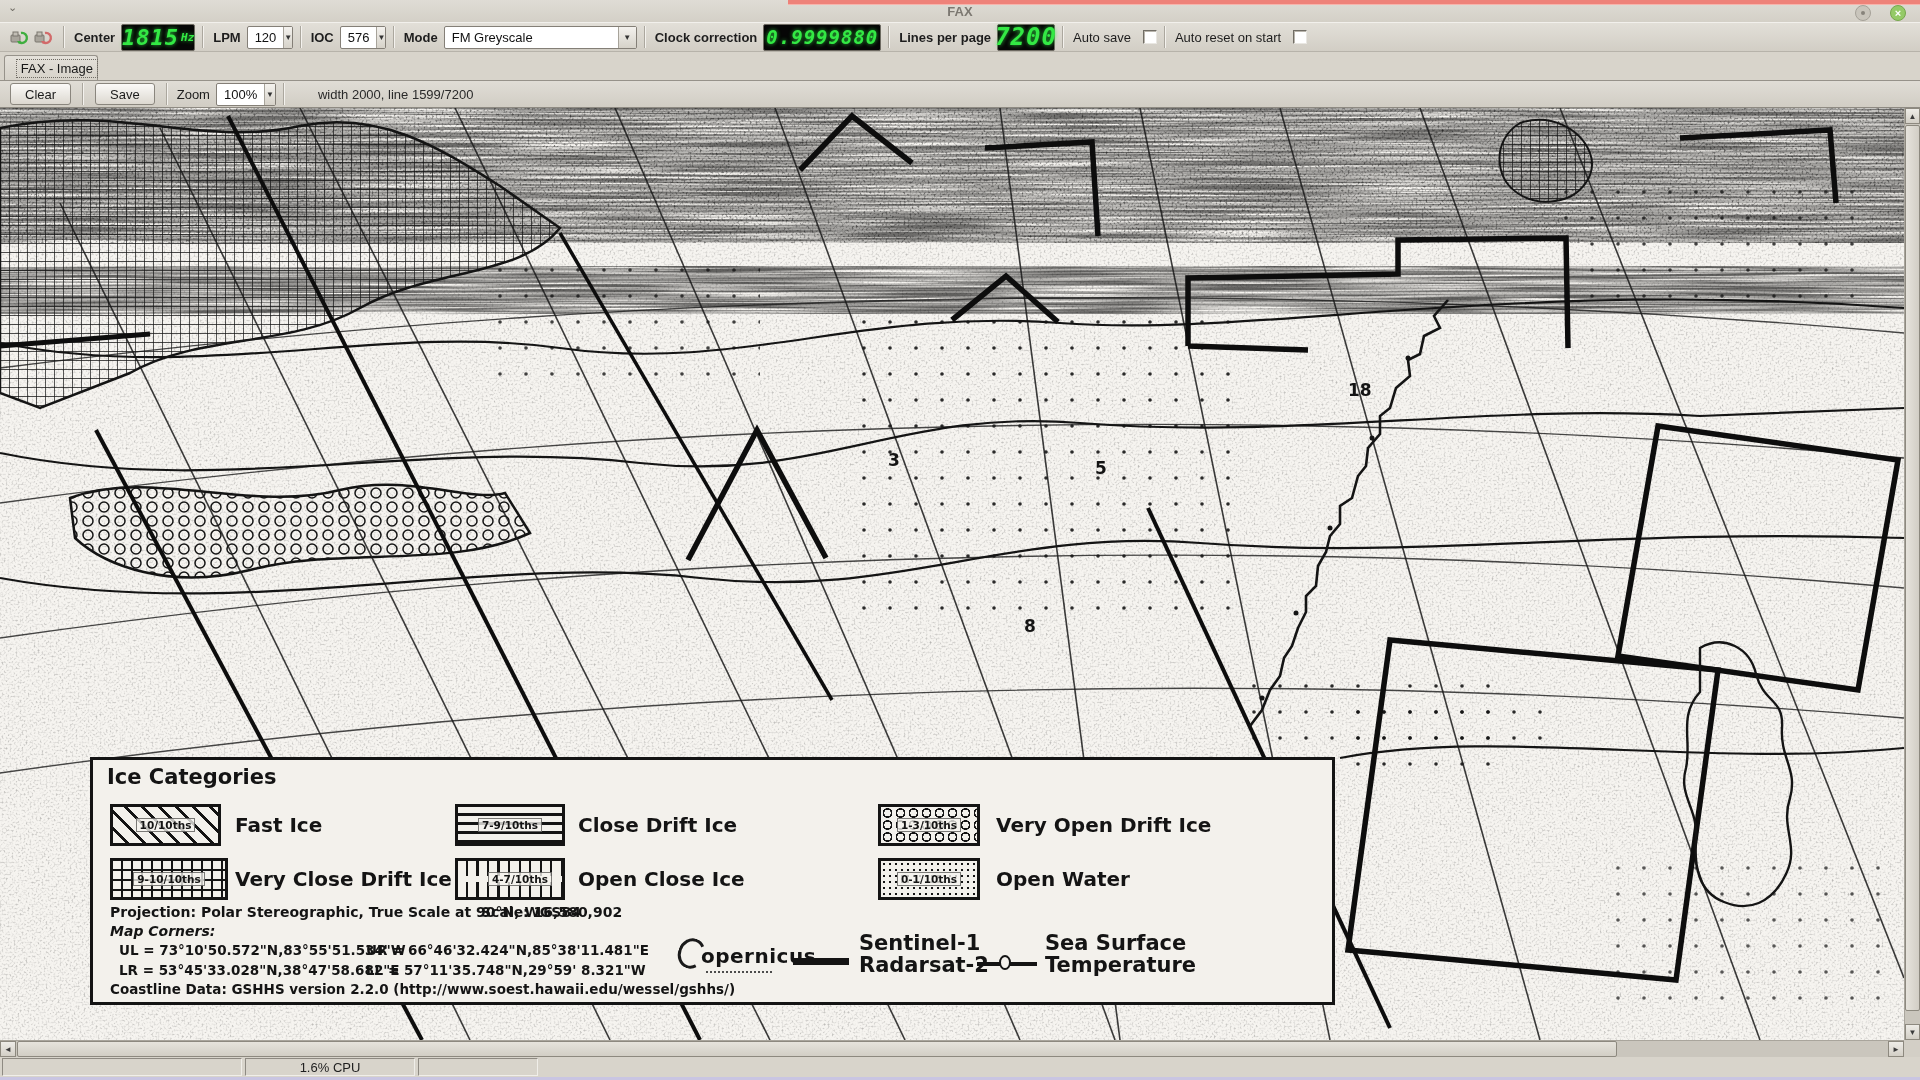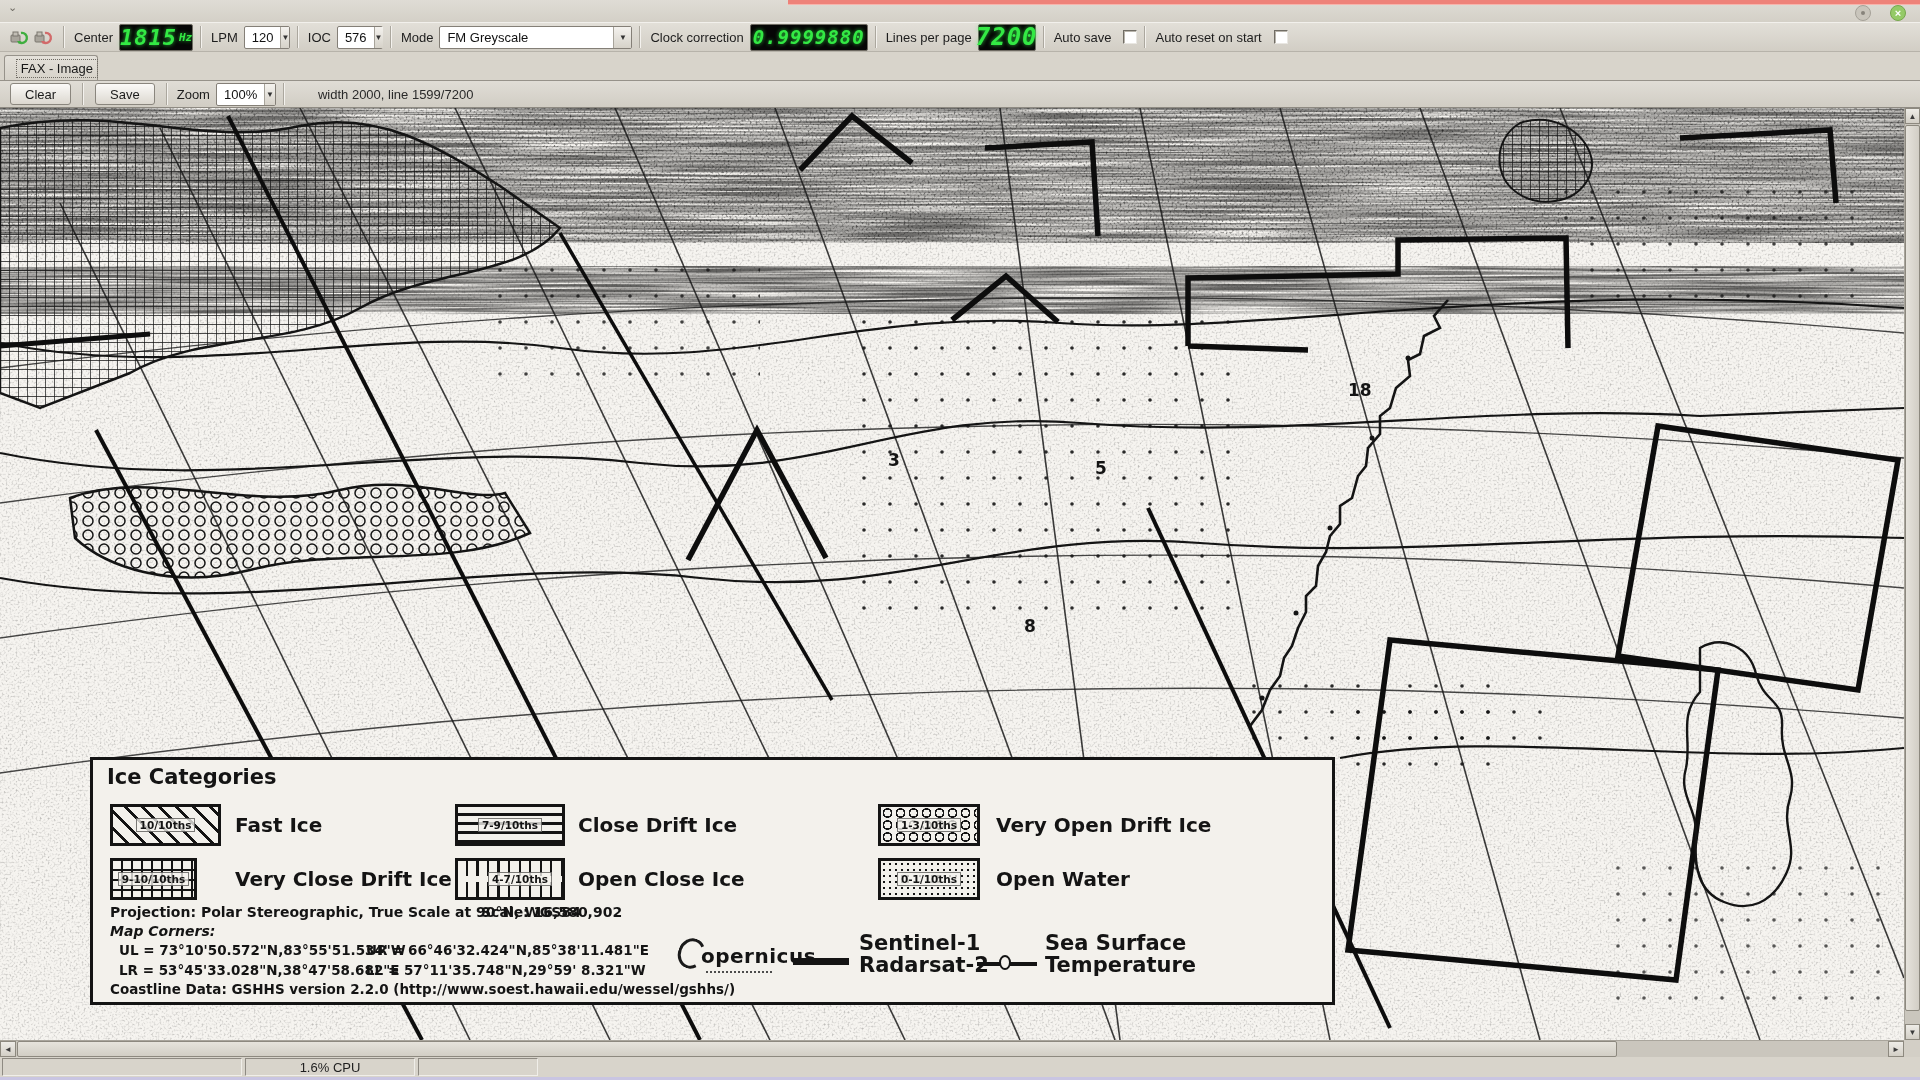--- a/index.html
+++ b/index.html
@@ -41,21 +41,21 @@
   .toolbar {
     position:absolute; left:0; top:22px; width:1920px; height:30px;
     background:linear-gradient(#e2dfd8,#d2cec5);
     border-top:1px solid #f2f0ec; border-bottom:1px solid #b7b3aa;
     display:flex; align-items:center;
   }
   .tsep {
     width:0; height:22px; border-left:1px solid #aba79e; border-right:1px solid #f4f2ee;
     margin:0 7px;
   }
-  .tlabel { font-weight:normal; color:#1d1d1d; white-space:nowrap; padding:0 6px 0 2px; }
+  .tlabel { font-weight:bold; color:#1d1d1d; white-space:nowrap; padding:0 6px 0 2px; }
   .tlabel.plain { font-weight:normal; }
   .lcd {
     background:#060606; border:1px solid #6e6a62; border-radius:2px;
     color:#33e944; font-family:"DejaVu Sans Mono", monospace;
     font-weight:bold; font-style:italic; text-align:center;
     display:flex; align-items:center; justify-content:center;
     text-shadow:0 0 4px rgba(50,230,70,.8); letter-spacing:1px;
   }
   .lcd .unit { font-size:11px; margin-left:2px; letter-spacing:0; }
   .combo {
@@ -190,20 +190,21 @@
   .bottom-strip {
     position:absolute; left:0; top:1077px; width:1920px; height:3px; background:#c9c5e2;
   }
 </style>
 </head>
 <body>
 
 <div class="titlebar">
   <div class="titlebar-accent"></div>
   <span class="titlebar-chevron">⌄</span>
+  <div class="window-title">FAX</div>
   <div class="win-btns">
     <div class="win-btn shade"></div>
     <div class="win-btn close">×</div>
   </div>
 </div>
 
 <div class="toolbar">
   <div style="width:8px"></div>
   <div class="mini-icon">
     <svg width="20" height="17" viewBox="0 0 20 17">
@@ -410,21 +411,21 @@
     <div class="swatch p-hlines" style="left:362px;top:44px;width:110px;">
       <span class="frac">7-9/10ths</span>
     </div>
     <div class="abs cat-label" style="left:485px;top:53px;">Close Drift Ice</div>
 
     <div class="swatch p-circles" style="left:785px;top:44px;width:102px;">
       <span class="frac">1-3/10ths</span>
     </div>
     <div class="abs cat-label" style="left:903px;top:53px;">Very Open Drift Ice</div>
 
-    <div class="swatch p-grid" style="left:17px;top:98px;width:87px;">
+    <div class="swatch p-grid" style="left:17px;top:98px;width:118px;">
       <span class="frac">9-10/10ths</span>
     </div>
     <div class="abs cat-label" style="left:142px;top:107px;">Very Close Drift Ice</div>
 
     <div class="swatch p-vdash" style="left:362px;top:98px;width:110px;">
       <span class="frac">4-7/10ths</span>
     </div>
     <div class="abs cat-label" style="left:485px;top:107px;">Open Close Ice</div>
 
     <div class="swatch p-dots" style="left:785px;top:98px;width:102px;">

